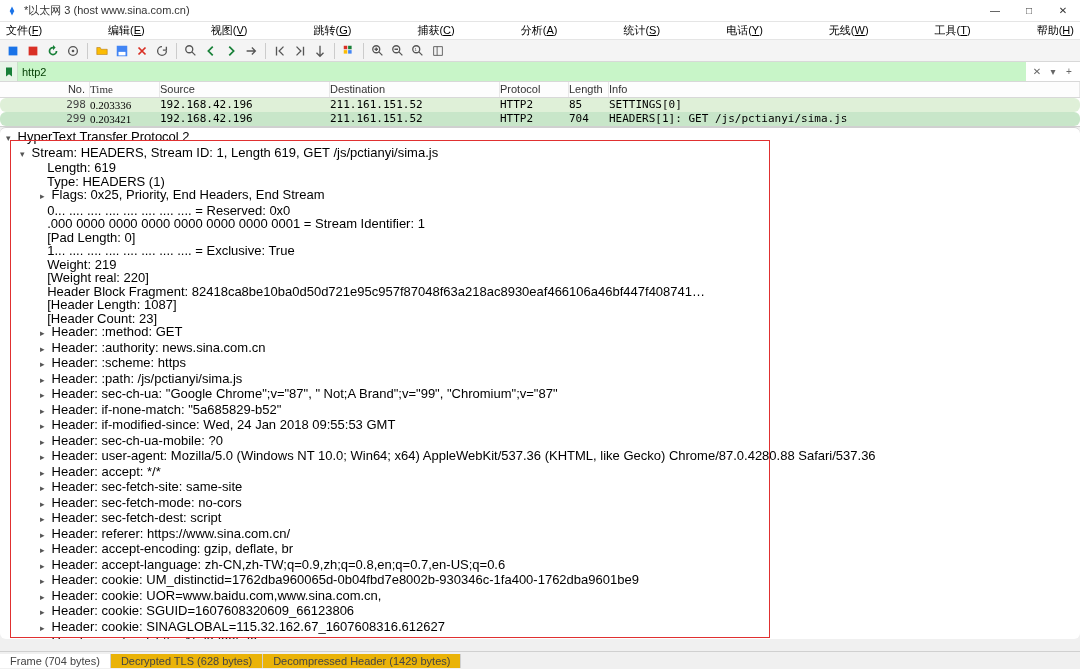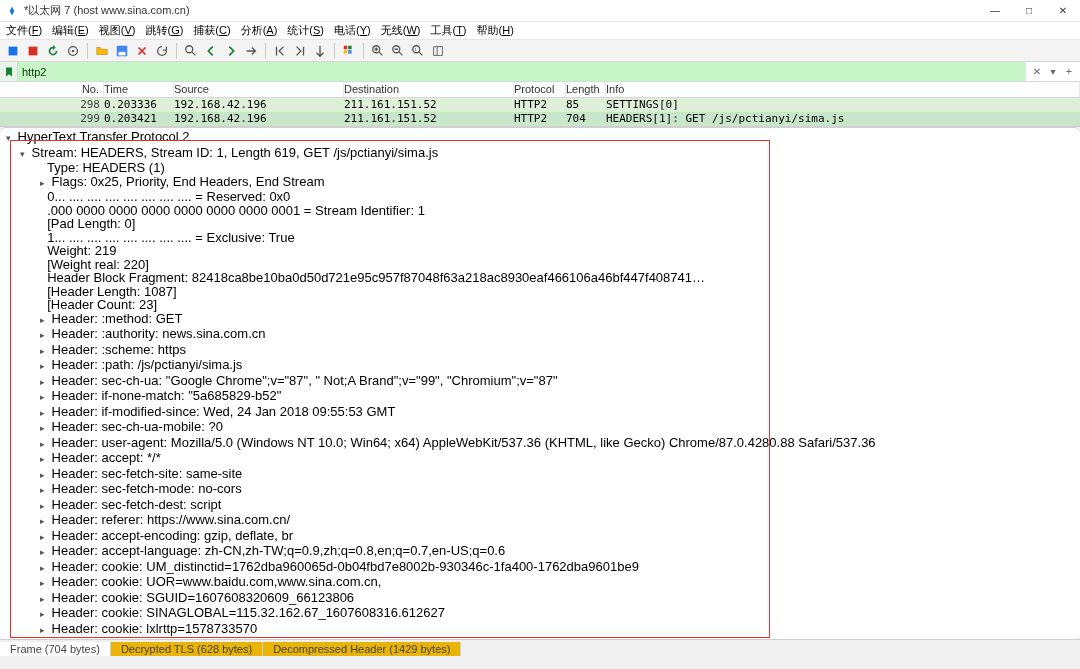--- a/index.html
+++ b/index.html
@@ -37,20 +37,21 @@
   .menubar {
     height: 18px;
     background: #fff;
     display: flex;
     align-items: center;
     padding: 0 6px;
     gap: 10px;
     font-size: 11px;
     color: #000;
     border-bottom: 1px solid #e5e5e5;
+    justify-content: space-between;
   }
   .menubar span u { text-decoration: underline; }
 
   .toolbar {
     height: 22px;
     background: #f4f4f4;
     display: flex;
     align-items: center;
     padding: 0 4px;
     gap: 2px;
@@ -81,31 +82,31 @@
   .filter-xbtn { width:14px; height:14px; display:flex; align-items:center; justify-content:center; font-size:10px; color:#666; }
 
   .packet-header {
     height: 16px;
     background: #fdfdfd;
     display:flex;
     font-size: 11px;
     color:#333;
     border-bottom:1px solid #d8d8d8;
   }
-  .col-no { width:104px; padding-left:4px; text-align:right; padding-right:4px;}
-  .col-time { width:70px; }
+  .col-no { width:90px; padding-left:4px; text-align:right; padding-right:4px;}
+  .col-time { width:70px;font-family:Liberation Serif, serif; }
   .col-src { width:170px; }
   .col-dst { width:170px; }
-  .col-proto { width:52px; }
+  .col-proto { width:69px; }
   .col-len { width:40px; }
   .col-info { flex:1; }
   .packet-header > div { border-right:1px solid #e8e8e8; padding-top:1px; white-space:nowrap; overflow:hidden;}
 
   .packet-rows { background:#fff; font-family: Consolas,Menlo,monospace; font-size:11px; }
-  .prow { display:flex; height:14px; line-height:14px; }
+  .prow { display:flex; height:14px; line-height:14px;border-radius:6px; }
   .prow > div { white-space:nowrap; overflow:hidden; }
   .prow.sel { background:#c8e6c9;justify-content:center; }
   .prow.hl  { background:#dff0d8; }
   .prow .col-no { color:#444; text-align:right; padding-right:4px;}
   .packet-area { border-bottom:1px solid #d0d0d0; position:relative;}
 
   .details-wrap { position:relative; }
   .details {
     background:#fff;
     font-family: Liberation Sans, sans-serif;
@@ -126,21 +127,21 @@
   .indent2 { padding-left: 40px; }
 
   .highlight-box {
     position:absolute;
     border:1px solid #e03030;
     pointer-events:none;
   }
 
   .statusbar {
     position:absolute;
-    bottom:12px; left:0; right:0;
+    bottom:0; left:0; right:0;
     height:18px;
     background:#f0f0f0;
     border-top:1px solid #d0d0d0;
     display:flex;
     align-items:center;
     font-size:11px;
     color:#444;
   }
   .status-tab {
     padding:1px 10px;
@@ -150,21 +151,21 @@
   .status-tab.active { background:#fff; }
 </style>
 </head>
 <body>
 
 <div class="titlebar">
   <div class="titlebar-left">
     <svg class="app-icon" viewBox="0 0 16 16">
       <path d="M2 14 L8 2 L14 14 L11 8 L8 14 L5 8 Z" fill="#1a73e8"></path>
     </svg>
-    <span class="title-text">*以太网 7 (host www.sina.com.cn)</span>
+    <span class="title-text">*以太网 3 (host www.sina.com.cn)</span>
   </div>
   <div class="win-controls">
     <div class="win-btn">—</div>
     <div class="win-btn">□</div>
     <div class="win-btn close">✕</div>
   </div>
 </div>
 
 <div class="menubar" id="menubar">
     <span>文件(<u>F</u>)</span>
@@ -342,20 +343,21 @@
         <div class="col-len">704</div>
         <div class="col-info">HEADERS[1]: GET /js/pctianyi/sima.js</div>
       </div>
     </div>
 </div>
 
 <div class="details-wrap">
   <div class="details" id="details">
       <div class="tree-row root"><span class="arrow open"></span> HyperText Transfer Protocol 2</div>
       <div class="tree-row indent1"><span class="arrow open"></span> Stream: HEADERS, Stream ID: 1, Length 619, GET /js/pctianyi/sima.js</div>
+      <div class="tree-row indent2">  Length: 619</div>
       <div class="tree-row indent2">  Type: HEADERS (1)</div>
       <div class="tree-row indent2"><span class="arrow closed"></span> Flags: 0x25, Priority, End Headers, End Stream</div>
       <div class="tree-row indent2">  0... .... .... .... .... .... .... .... = Reserved: 0x0</div>
       <div class="tree-row indent2">  .000 0000 0000 0000 0000 0000 0000 0001 = Stream Identifier: 1</div>
       <div class="tree-row indent2">  [Pad Length: 0]</div>
       <div class="tree-row indent2">  1... .... .... .... .... .... .... .... = Exclusive: True</div>
       <div class="tree-row indent2">  Weight: 219</div>
       <div class="tree-row indent2">  [Weight real: 220]</div>
       <div class="tree-row indent2">  Header Block Fragment: 82418ca8be10ba0d50d721e95c957f87048f63a218ac8930eaf466106a46bf447f408741…</div>
       <div class="tree-row indent2">  [Header Length: 1087]</div>

